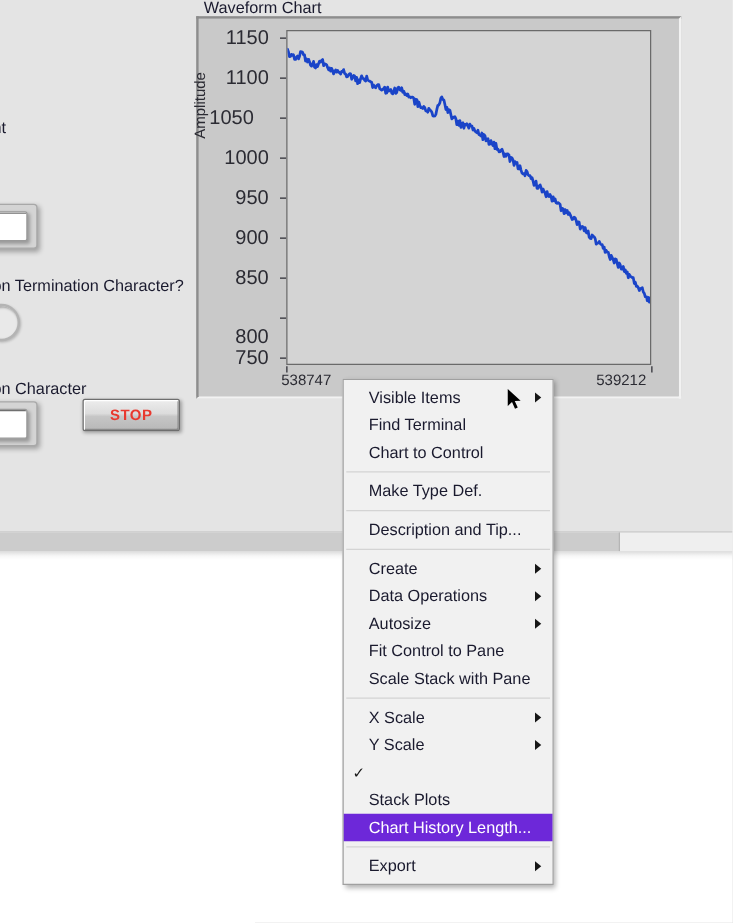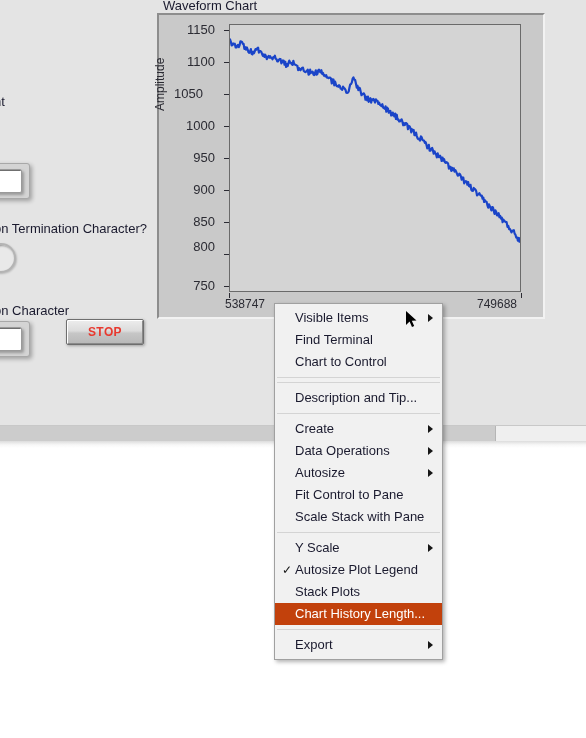--- a/index.html
+++ b/index.html
@@ -87,21 +87,21 @@
 
   #plot-area{
     position:absolute;left:70px;top:9px;width:292px;height:268px;
     background:#d4d4d4;
     border:1px solid #6a6a6a;
     box-sizing:border-box;
   }
   #plot-area svg{display:block;width:100%;height:100%;}
 
   .ytick-label{
-    position:absolute;right:0;font-size:13px;color:#2b2b33;
+    position:absolute;right:0;font-size:16px;color:#2b2b33;
     text-align:right;white-space:nowrap;
   }
   .ytick-mark{
     position:absolute;width:5px;height:1px;background:#2b2b33;
   }
   #y-axis-title{
     position:absolute;left:-6px;top:96px;
     font-size:12px;color:#2b2b33;
     transform:rotate(-90deg);transform-origin:left top;
     white-space:nowrap;
@@ -144,21 +144,21 @@
   }
   .menu-item{
     position:relative;
     height:22px;line-height:22px;
     padding-left:20px;padding-right:4px;
     color:#1a1a2e;
     white-space:nowrap;
     cursor:default;
   }
   .menu-item.disabled{color:#9d9d9d;}
-  .menu-item.selected{background:#c2410c;color:#ffffff;}
+  .menu-item.selected{background:#6d28d9;color:#ffffff;}
   .menu-item .sub-arrow{
     position:absolute;right:9px;top:50%;margin-top:-4px;
     width:0;height:0;
     border-left:5px solid #161616;
     border-top:4px solid transparent;
     border-bottom:4px solid transparent;
   }
   .menu-item .tick{
     position:absolute;left:6px;top:0;width:12px;
     font-size:12px;color:#161616;text-align:center;
@@ -211,65 +211,67 @@
             <div class="ytick-label" style="top: 71.1905px; right: 340px;">1050</div>
             <div class="ytick-mark" style="top: 79.1905px; left: 65px;"></div>
             <div class="ytick-label" style="top: 103.095px; right: 328px;">1000</div>
             <div class="ytick-mark" style="top: 111.095px; left: 65px;"></div>
             <div class="ytick-label" style="top: 135px; right: 328px;">950</div>
             <div class="ytick-mark" style="top: 143px; left: 65px;"></div>
             <div class="ytick-label" style="top: 166.905px; right: 328px;">900</div>
             <div class="ytick-mark" style="top: 174.905px; left: 65px;"></div>
             <div class="ytick-label" style="top: 198.81px; right: 328px;">850</div>
             <div class="ytick-mark" style="top: 206.81px; left: 65px;"></div>
-            <div class="ytick-label" style="top: 224px; right: 328px;">800</div>
+            <div class="ytick-label" style="top: 246px; right: 328px;">800</div>
             <div class="ytick-mark" style="top: 238.714px; left: 65px;"></div>
             <div class="ytick-label" style="top: 262.619px; right: 328px; margin-left: 23px;">750</div>
             <div class="ytick-mark" style="top: 270.619px; left: 65px;"></div>
           </div>
 
         <div id="plot-area">
           <svg id="trace-svg" viewBox="0 0 292 268" preserveAspectRatio="none">
             <polyline id="trace-line" points="0.0,14.5 0.8,16.7 1.6,20.5 2.4,20.3 3.2,18.6 4.0,19.5 4.8,18.9 5.7,22.7 6.5,22.7 7.3,20.7 8.1,20.0 8.9,22.3 9.7,20.2 10.5,16.4 11.3,16.6 12.1,17.0 12.9,19.0 13.7,19.0 14.5,24.0 15.3,22.4 16.1,24.8 17.0,22.6 17.8,24.7 18.6,27.4 19.4,28.1 20.2,26.6 21.0,24.3 21.8,29.0 22.6,29.6 23.4,26.9 24.2,28.4 25.0,26.2 25.8,24.2 26.6,24.9 27.5,23.4 28.3,22.8 29.1,27.8 29.9,26.3 30.7,26.4 31.5,27.0 32.3,29.2 33.1,31.0 33.9,29.6 34.7,32.2 35.5,29.9 36.3,31.6 37.1,34.4 37.9,32.6 38.8,31.2 39.6,32.9 40.4,31.5 41.2,33.1 42.0,33.1 42.8,34.5 43.6,32.4 44.4,32.6 45.2,30.9 46.0,34.0 46.8,34.4 47.6,36.7 48.4,36.6 49.2,35.1 50.1,34.2 50.9,34.4 51.7,38.7 52.5,37.3 53.3,35.7 54.1,36.1 54.9,40.0 55.7,37.1 56.5,42.3 57.3,39.3 58.1,41.4 58.9,38.2 59.7,35.9 60.6,38.0 61.4,38.2 62.2,39.6 63.0,40.1 63.8,36.1 64.6,39.3 65.4,39.9 66.2,40.2 67.0,40.7 67.8,41.1 68.6,45.4 69.4,43.4 70.2,44.9 71.0,45.6 71.9,43.8 72.7,43.1 73.5,43.0 74.3,46.3 75.1,46.9 75.9,47.5 76.7,47.0 77.5,46.2 78.3,45.0 79.1,50.0 79.9,49.7 80.7,45.0 81.5,48.3 82.4,47.6 83.2,47.0 84.0,49.9 84.8,50.5 85.6,48.1 86.4,45.7 87.2,50.1 88.0,49.4 88.8,45.6 89.6,45.0 90.4,47.1 91.2,47.7 92.0,45.5 92.8,49.2 93.7,48.3 94.5,51.1 95.3,50.5 96.1,51.8 96.9,50.6 97.7,53.0 98.5,52.8 99.3,53.6 100.1,53.0 100.9,53.0 101.7,54.1 102.5,58.9 103.3,54.8 104.2,55.0 105.0,60.8 105.8,57.0 106.6,59.6 107.4,61.6 108.2,61.5 109.0,62.3 109.8,60.6 110.6,61.5 111.4,64.2 112.2,64.2 113.0,65.3 113.8,62.1 114.6,63.3 115.5,64.1 116.3,65.3 117.1,68.2 117.9,68.4 118.7,68.3 119.5,67.0 120.3,63.0 121.1,59.8 121.9,59.4 122.7,57.8 123.5,54.0 124.3,52.9 125.1,55.0 126.0,55.4 126.8,59.0 127.6,63.1 128.4,61.3 129.2,65.6 130.0,63.2 130.8,63.6 131.6,67.2 132.4,70.7 133.2,69.8 134.0,69.2 134.8,68.9 135.6,70.5 136.4,75.3 137.3,72.4 138.1,75.9 138.9,72.1 139.7,77.4 140.5,74.4 141.3,73.8 142.1,78.2 142.9,75.0 143.7,75.4 144.5,74.5 145.3,76.3 146.1,78.1 146.9,74.9 147.7,76.3 148.6,76.5 149.4,79.6 150.2,78.3 151.0,80.5 151.8,81.1 152.6,81.8 153.4,79.8 154.2,83.2 155.0,83.7 155.8,84.4 156.6,82.0 157.4,87.4 158.2,83.2 159.1,84.3 159.9,88.4 160.7,87.0 161.5,86.6 162.3,91.2 163.1,91.0 163.9,88.2 164.7,90.5 165.5,92.1 166.3,89.3 167.1,94.7 167.9,90.4 168.7,95.3 169.5,95.0 170.4,97.2 171.2,97.1 172.0,95.9 172.8,95.1 173.6,97.4 174.4,101.0 175.2,98.9 176.0,100.8 176.8,98.8 177.6,98.9 178.4,99.7 179.2,105.0 180.0,101.7 180.9,102.2 181.7,103.9 182.5,108.2 183.3,105.0 184.1,106.5 184.9,105.8 185.7,110.9 186.5,111.0 187.3,108.4 188.1,111.9 188.9,114.3 189.7,115.0 190.5,114.7 191.3,116.5 192.2,112.2 193.0,113.1 193.8,115.7 194.6,116.4 195.4,116.4 196.2,118.7 197.0,118.0 197.8,120.7 198.6,124.3 199.4,123.8 200.2,120.8 201.0,126.6 201.8,126.7 202.7,124.7 203.5,123.8 204.3,126.1 205.1,129.7 205.9,127.2 206.7,129.2 207.5,130.5 208.3,133.4 209.1,129.2 209.9,132.7 210.7,133.2 211.5,131.6 212.3,133.2 213.1,137.0 214.0,133.5 214.8,136.7 215.6,135.2 216.4,138.3 217.2,138.8 218.0,138.2 218.8,138.7 219.6,139.6 220.4,144.7 221.2,142.7 222.0,143.0 222.8,147.0 223.6,143.8 224.4,146.3 225.3,144.4 226.1,147.7 226.9,146.2 227.7,147.8 228.5,149.8 229.3,151.8 230.1,151.4 230.9,149.8 231.7,150.4 232.5,152.5 233.3,155.9 234.1,153.6 234.9,153.8 235.8,159.5 236.6,157.8 237.4,157.3 238.2,157.7 239.0,160.9 239.8,158.2 240.6,162.3 241.4,162.7 242.2,161.0 243.0,166.0 243.8,167.0 244.6,167.1 245.4,164.2 246.2,165.1 247.1,165.8 247.9,167.4 248.7,171.6 249.5,170.9 250.3,170.6 251.1,169.4 251.9,171.2 252.7,172.0 253.5,171.9 254.3,175.0 255.1,174.0 255.9,178.3 256.7,176.6 257.6,178.1 258.4,178.2 259.2,181.7 260.0,184.0 260.8,180.7 261.6,182.5 262.4,184.3 263.2,186.8 264.0,183.4 264.8,183.9 265.6,187.4 266.4,190.4 267.2,186.8 268.0,188.2 268.9,191.8 269.7,191.8 270.5,189.6 271.3,193.7 272.1,192.4 272.9,195.1 273.7,194.1 274.5,198.7 275.3,196.0 276.1,197.3 276.9,198.0 277.7,198.5 278.5,198.6 279.4,203.4 280.2,202.3 281.0,205.6 281.8,205.5 282.6,206.8 283.4,209.0 284.2,207.5 285.0,207.1 285.8,206.7 286.6,210.2 287.4,211.3 288.2,214.0 288.8,214.3 289.3,214.2 289.8,217.3 290.4,215.5 290.9,214.6 291.5,218.4 292.0,218.2" fill="none" stroke="#1a44c8" stroke-width="2.2" stroke-linejoin="round" stroke-linecap="round"></polyline>
           </svg>
         </div>
 
         <div id="xtick-host">
             <div class="xtick-mark" style="left: 70px;"></div>
             <div class="xtick-label" style="left: 66px;">538747</div>
             <div class="xtick-mark" style="left: 362px;"></div>
-            <div class="xtick-label" style="left: 318px;">749688</div>
+            <div class="xtick-label" style="left: 318px;">539212</div>
           </div>
 
       </div>
     </div>
   </div>
 
   <div id="hscroll-track">
     <div id="hscroll-thumb"></div>
   </div>
   <div id="window-bottom-edge"></div>
 </div>
 
 <div id="context-menu">
     <div class="menu-item"><span>Visible Items</span><span class="sub-arrow"></span></div>
     <div class="menu-item"><span>Find Terminal</span></div>
     <div class="menu-item"><span>Chart to Control</span></div>
     <div class="menu-sep"></div>
+    <div class="menu-item"><span>Make Type Def.</span></div>
     <div class="menu-sep"></div>
     <div class="menu-item"><span>Description and Tip...</span></div>
     <div class="menu-sep"></div>
     <div class="menu-item"><span>Create</span><span class="sub-arrow"></span></div>
     <div class="menu-item"><span>Data Operations</span><span class="sub-arrow"></span></div>
     <div class="menu-item"><span>Autosize</span><span class="sub-arrow"></span></div>
     <div class="menu-item"><span>Fit Control to Pane</span></div>
     <div class="menu-item"><span>Scale Stack with Pane</span></div>
     <div class="menu-sep"></div>
+    <div class="menu-item"><span>X Scale</span><span class="sub-arrow"></span></div>
     <div class="menu-item"><span>Y Scale</span><span class="sub-arrow"></span></div>
-    <div class="menu-item"><span class="tick">✓</span><span>Autosize Plot Legend</span></div>
+    <div class="menu-item"><span class="tick">✓</span></div>
     <div class="menu-item"><span>Stack Plots</span></div>
     <div class="menu-item selected"><span>Chart History Length...</span></div>
     <div class="menu-sep"></div>
     <div class="menu-item"><span>Export</span><span class="sub-arrow"></span></div>
   </div>
 
 <svg id="cursor-arrow" viewBox="0 0 12 18">
   <polygon points="0,0 0,14 3.6,10.6 6,16 8.2,15 5.8,9.8 10.5,9.6" fill="#000000"></polygon>
 </svg>
 

